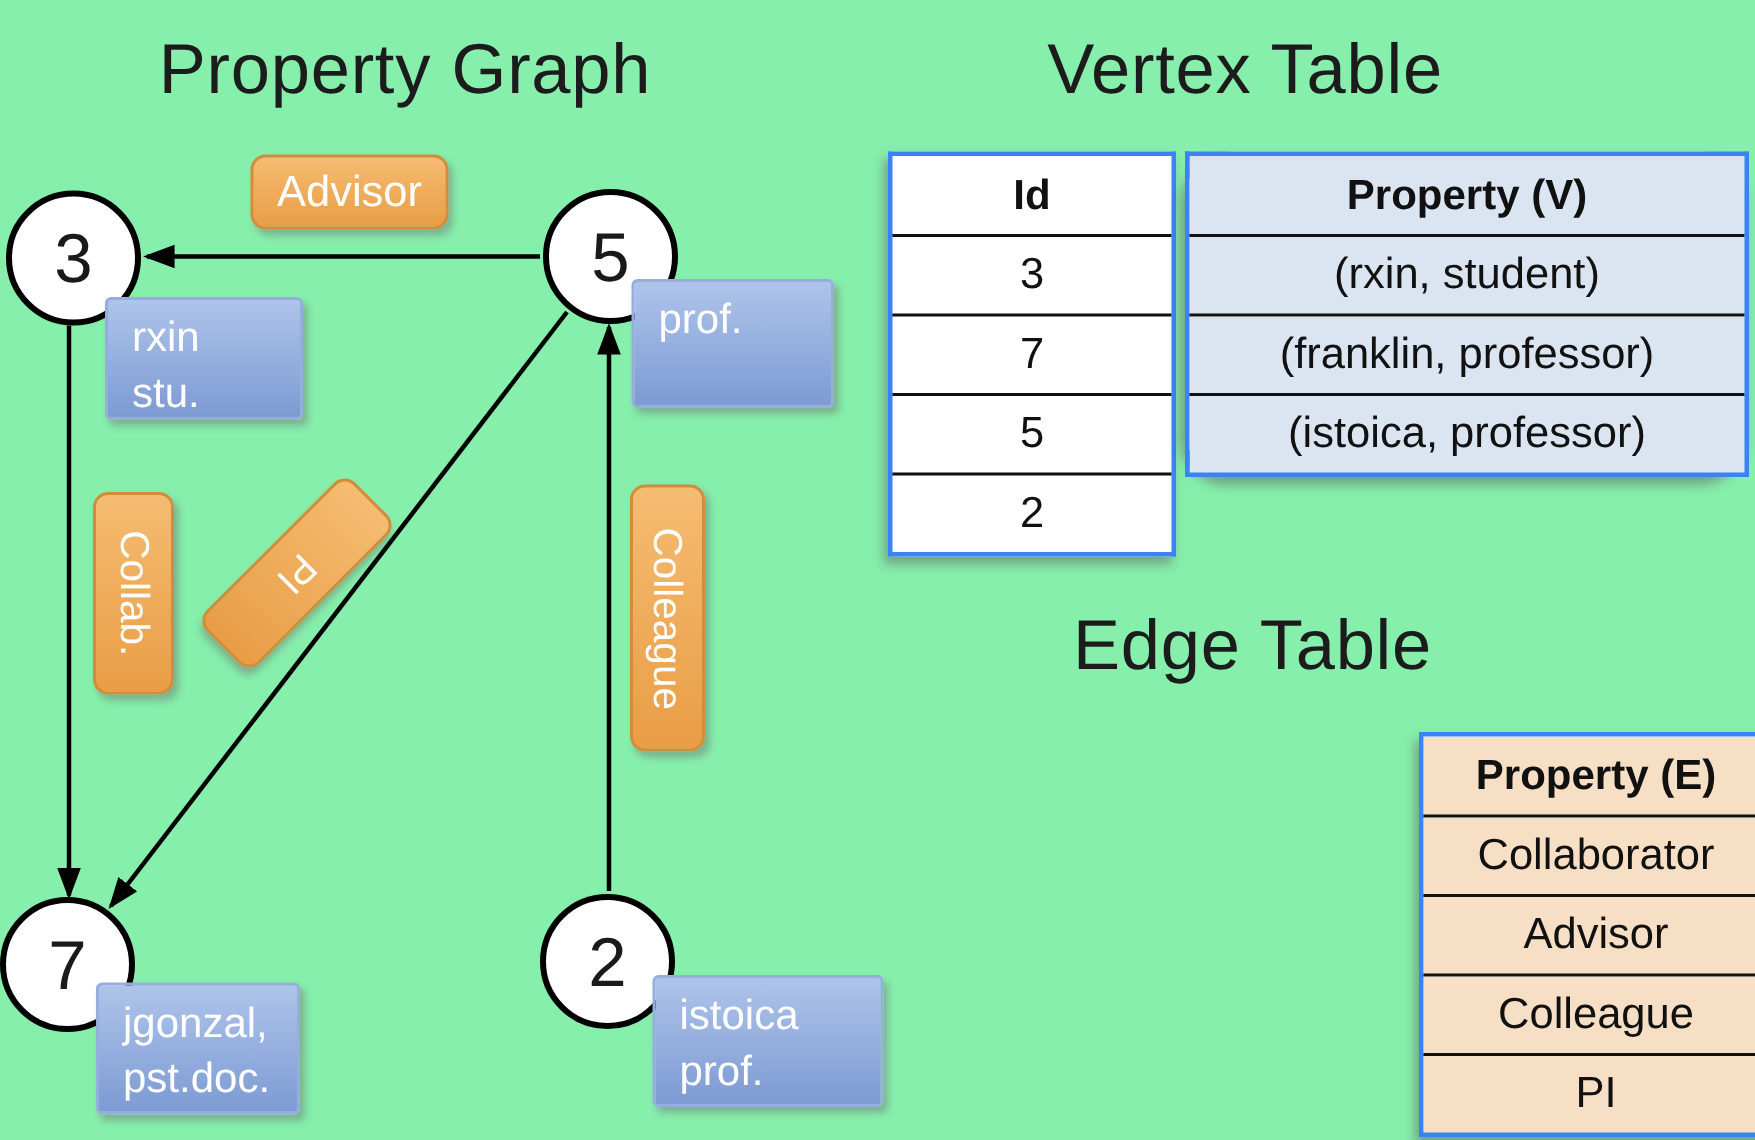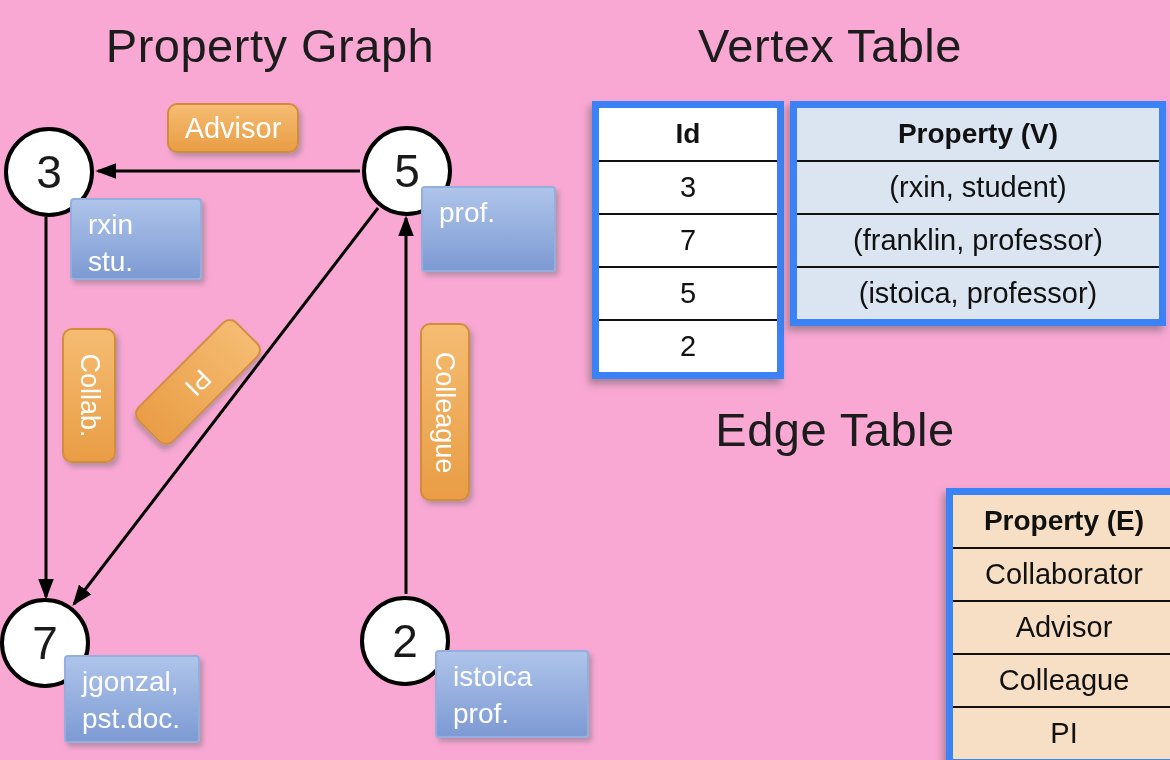--- a/index.html
+++ b/index.html
@@ -1,17 +1,17 @@
 <!DOCTYPE html>
 <html><head>
 <meta charset="utf-8">
 <style>
   html,body { margin:0; padding:0; background:#ffffff; }
   .canvas {
-    position:relative; width:1170px; height:760px; background:#f9a8d4;
+    position:relative; width:1170px; height:760px; background:#86efac;
     font-family:"Liberation Sans", sans-serif; overflow:hidden; color:#161616;
   }
   .title {
     position:absolute; text-align:center; font-size:47px; font-weight:400;
     color:#1c1c1c; letter-spacing:0.5px; white-space:nowrap;
   }
   #graph-title  { left:0px;   top:18px;  width:540px; }
   #vertex-title { left:630px; top:18px;  width:400px; }
   #edge-title   { left:635px; top:402px; width:400px; }
 
@@ -50,29 +50,29 @@
   }
   .bbox span { display:block; white-space:nowrap; }
   #prop-box-rxin     { left:70px;  top:198px; width:132px; height:82px; }
   #prop-box-franklin { left:421px; top:186px; width:135px; height:86px; }
   #prop-box-jgonzal  { left:64px;  top:655px; width:136px; height:88px; }
   #prop-box-istoica  { left:435px; top:650px; width:154px; height:88px; }
 
   table.sheet {
     position:absolute; border-collapse:collapse; table-layout:fixed;
     background:#ffffff; box-shadow:-3px 5px 7px rgba(90,90,90,0.5);
-    border:7px solid #3b82f6;
+    border:3px solid #3b82f6;
   }
   table.sheet td {
     border:2px solid #111; text-align:center; vertical-align:middle;
     font-size:29px; color:#111; height:51px; padding:0 4px; overflow:hidden;
   }
   table.sheet td.hdr { font-weight:bold; font-size:28px; height:52px; }
   #vt-id   { left:592px; top:101px; width:192px; }
-  #vt-prop { left:790px; top:101px; width:376px; }
+  #vt-prop { left:790px; top:101px; width:376px;border-radius:31px; }
   #vt-prop td { background:#dbe5f2; }
   #et-ids  { left:592px; top:488px; width:330px; }
   #et-ids td.c1 { width:154px; }
   #et-prop { left:930px; top:488px; width:236px;margin-left:16px; }
   #et-prop td { background:#f6dfc4; }
 </style>
 </head>
 <body>
 
 <div class="canvas">

